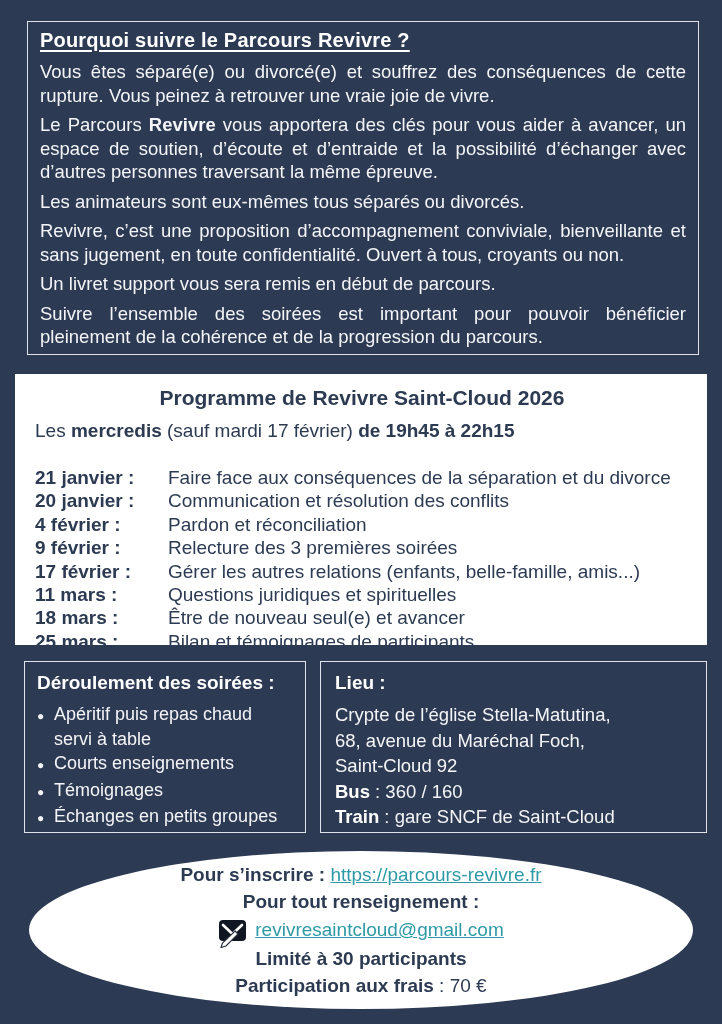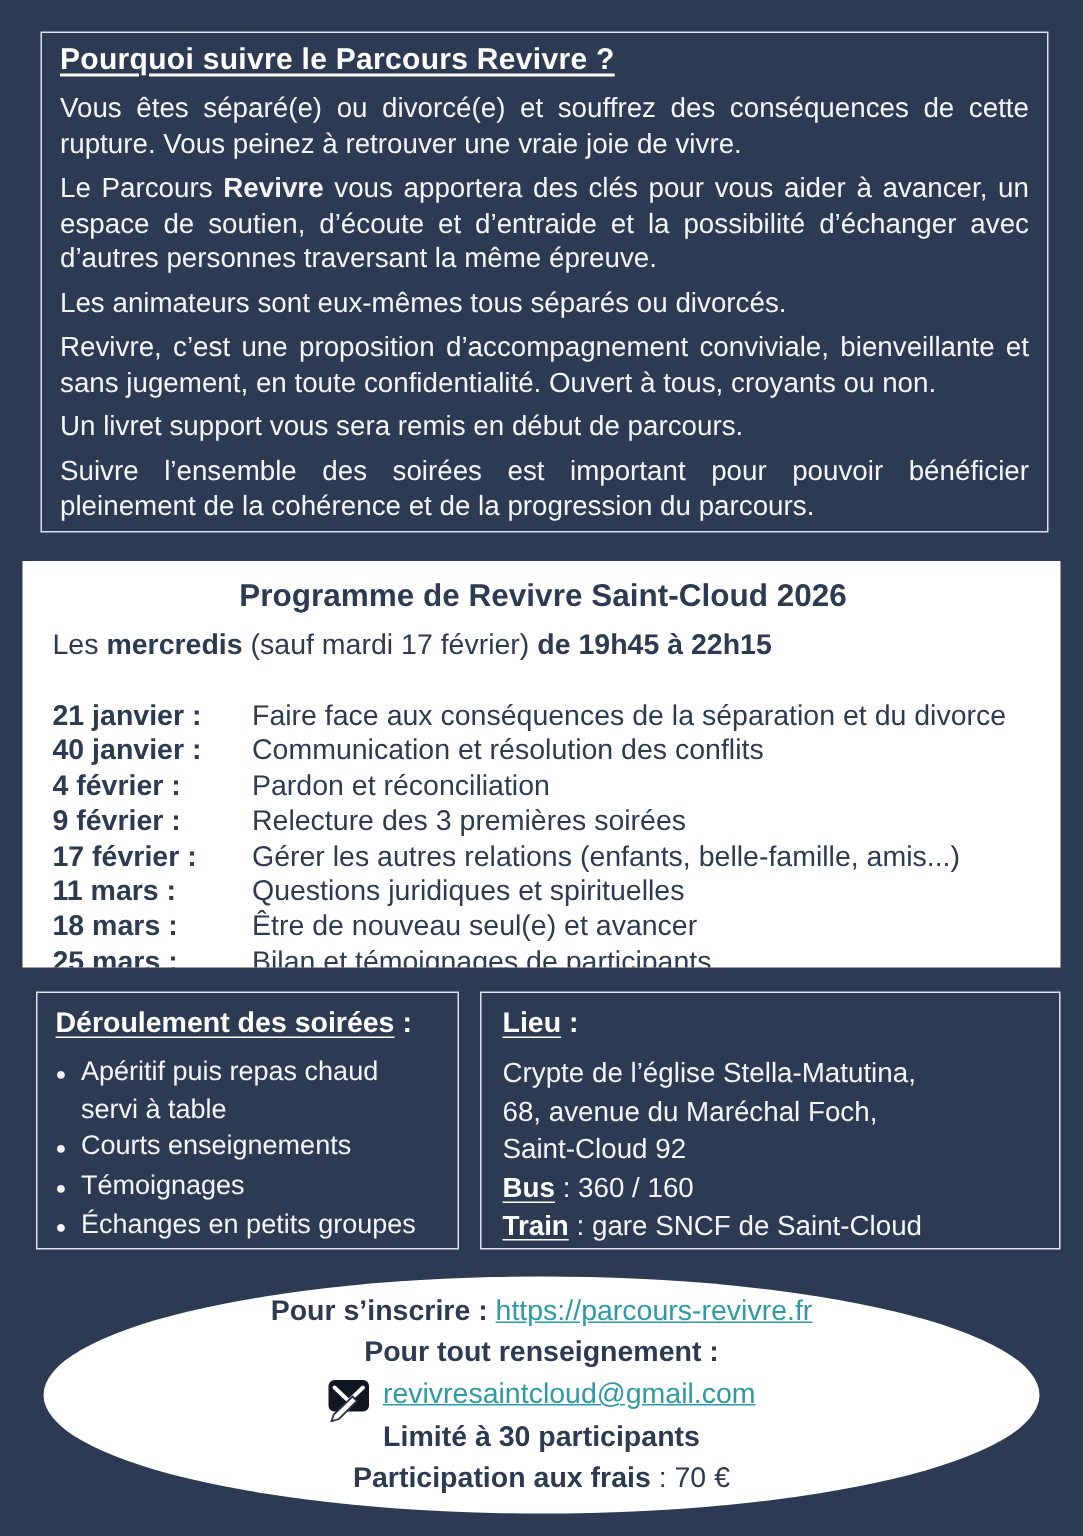--- a/index.html
+++ b/index.html
@@ -34,21 +34,21 @@
   .session { display:flex; font-size:19px; line-height:23.4px; }
   .s-date { width:133px; flex-shrink:0; font-weight:bold; }
   .s-topic { flex:1; }
 
   
   .box-deroulement {
     position:absolute; left:24px; top:661px; width:282px; height:172px;
     border:1.5px solid #dfe3ec; padding:8px 10px 6px 12px; overflow:hidden;
   }
   .box-deroulement h3, .box-lieu h3 { font-size:19px; font-weight:bold; margin:2px 0 8px 0; }
-  .u { text-decoration:underline; text-underline-offset:3px; }
+  .u { text-underline-offset:3px; }
   .box-deroulement ul { list-style:none; }
   .box-deroulement li { display:flex; font-size:18px; line-height:24.5px; color:#f4f5f8; }
   .blt { width:17px; flex-shrink:0; font-size:12px; padding-top:2px; }
 
   .box-lieu {
     position:absolute; left:320px; top:661px; width:387px; height:172px;
     border:1.5px solid #dfe3ec; padding:8px 12px 6px 14px; overflow:hidden;
   }
   .box-lieu div { font-size:18.5px; line-height:25.5px; color:#f4f5f8; }
   .box-lieu b { color:#ffffff; }
@@ -83,21 +83,21 @@
 
   <div class="box-programme">
     <h2>Programme de Revivre Saint-Cloud 2026</h2>
     <p class="prog-subtitle"><span class="rg">Les </span><b>mercredis</b><span class="rg"> (sauf mardi 17 février) </span><b>de 19h45 à 22h15</b></p>
 
     <div class="session">
       <span class="s-date">21 janvier :</span>
       <span class="s-topic">Faire face aux conséquences de la séparation et du divorce</span>
     </div>
     <div class="session">
-      <span class="s-date">40 janvier :</span>
+      <span class="s-date">20 janvier :</span>
       <span class="s-topic">Communication et résolution des conflits</span>
     </div>
     <div class="session">
       <span class="s-date">4 février :</span>
       <span class="s-topic">Pardon et réconciliation</span>
     </div>
     <div class="session">
       <span class="s-date">9 février :</span>
       <span class="s-topic">Relecture des 3 premières soirées</span>
     </div>

